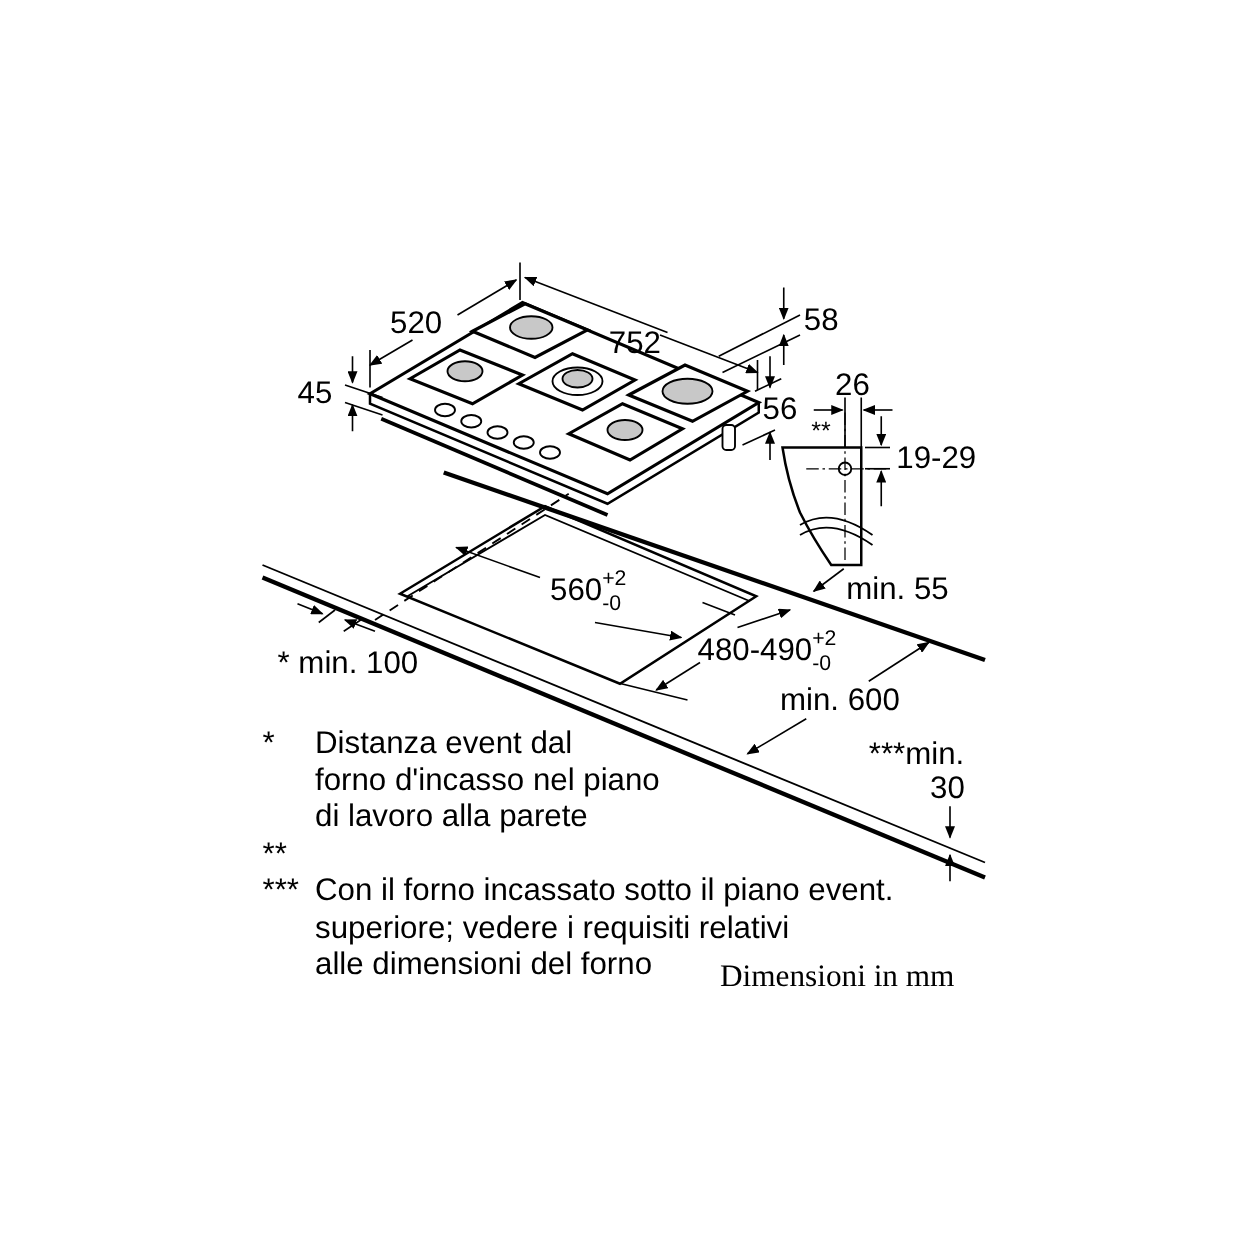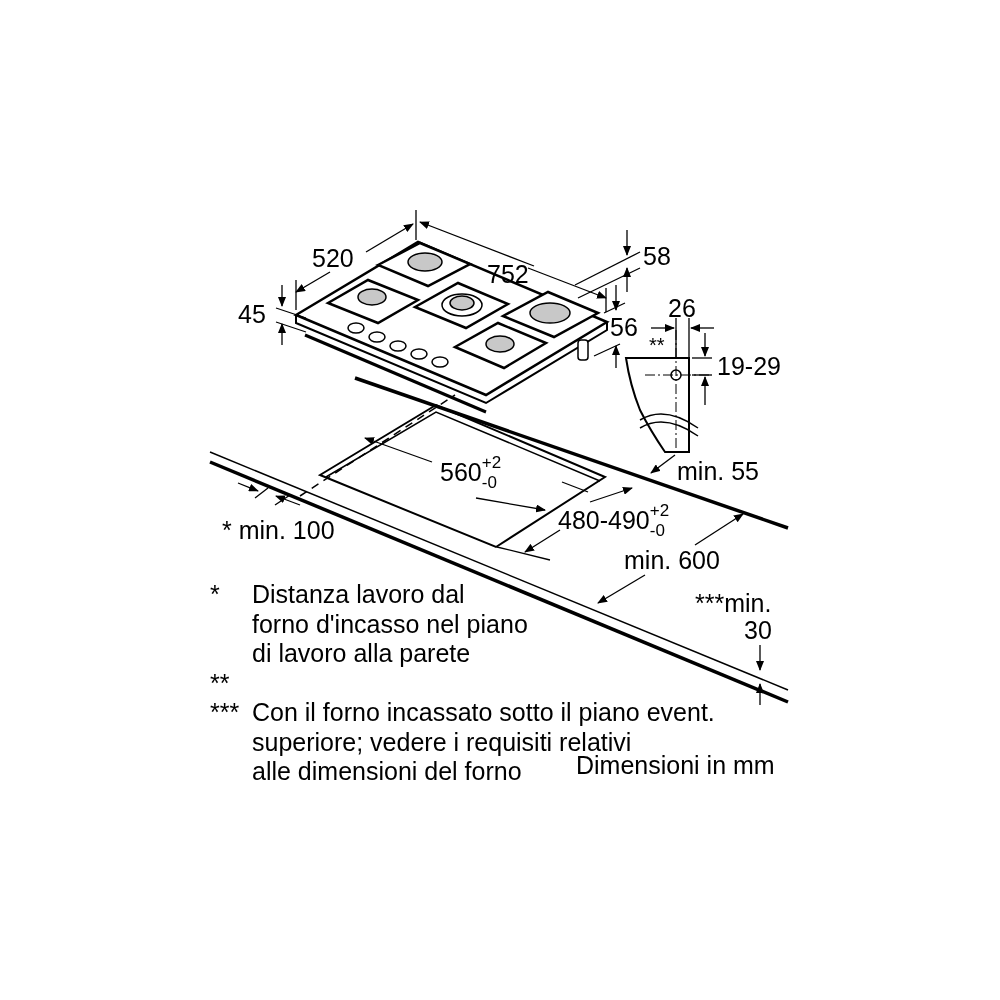--- a/index.html
+++ b/index.html
@@ -155,31 +155,31 @@
 <div class="lbl" style="left:677px;top:459px;">min. 55</div>
 <div class="lbl" style="left:222px;top:518px;">* min. 100</div>
 <div class="lbl" style="left:624px;top:548px;">min. 600</div>
 <div class="lbl" style="left:695px;top:591px;">***min.</div>
 <div class="lbl" style="left:744px;top:618px;">30</div>
 
 <div class="notes">
   <div class="note-row">
     <div class="note-mark">*</div>
     <div class="note-text">
-      <div>Distanza lavoro dal</div>
+      <div>Distanza event dal</div>
       <div>forno d'incasso nel piano</div>
       <div>di lavoro alla parete</div>
     </div>
   </div>
   <div class="note-row">
     <div class="note-mark">**</div>
   </div>
   <div class="note-row">
     <div class="note-mark">***</div>
     <div class="note-text">
       <div>Con il forno incassato sotto il piano event.</div>
       <div>superiore; vedere i requisiti relativi</div>
       <div>alle dimensioni del forno</div>
     </div>
   </div>
 </div>
 
-<div class="lbl" style="left:576px;top:753px;">Dimensioni in mm</div>
+<div class="lbl" style="left:576px;top:769px;font-family:Liberation Serif, serif;">Dimensioni in mm</div>
 
 </body></html>

